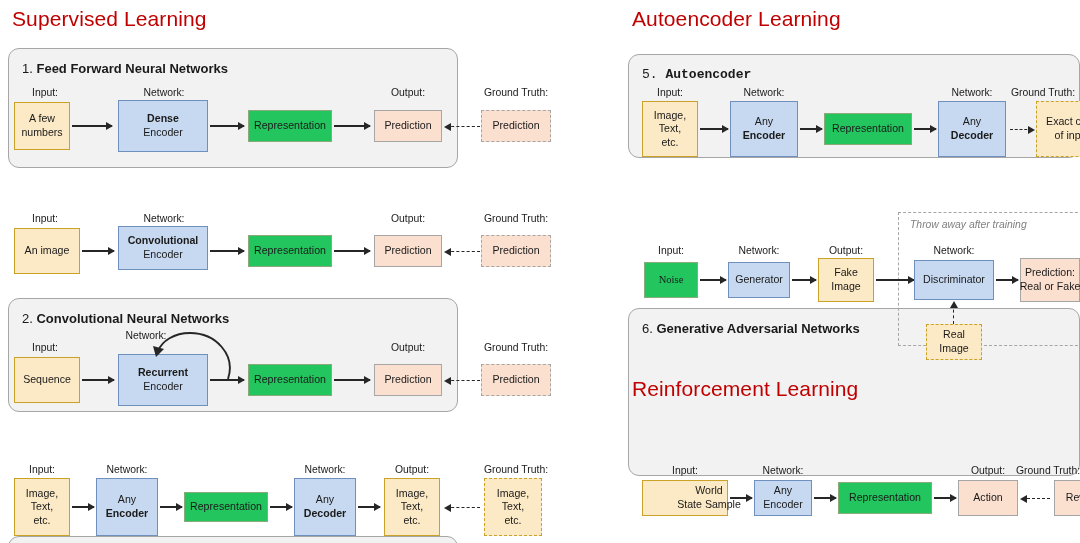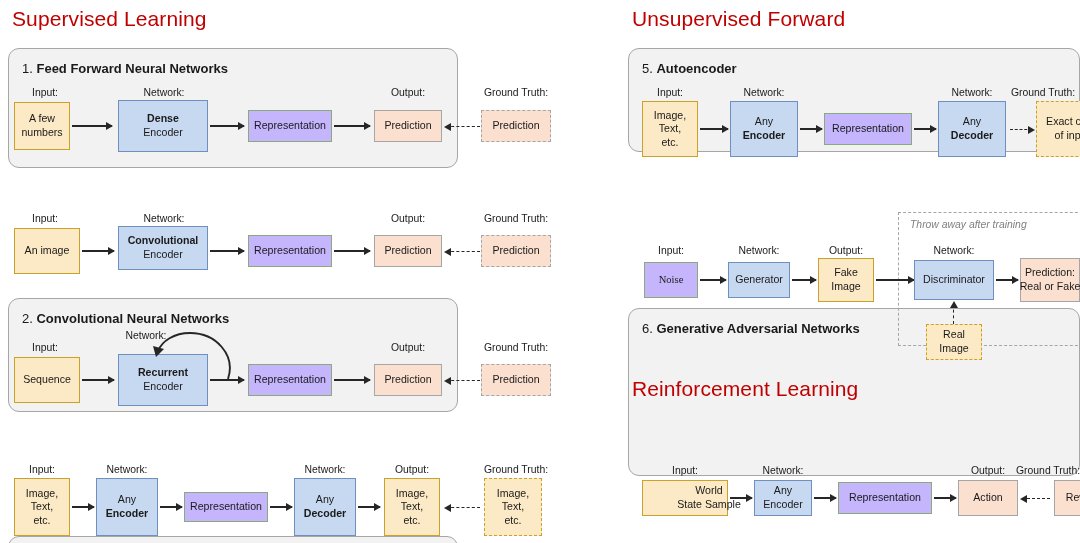--- a/index.html
+++ b/index.html
@@ -59,21 +59,21 @@
     align-items:center;
     justify-content:center;
     font-size:10.6px;
     line-height:1.28;
     text-align:center;
     white-space:nowrap;
   }
   .box b{font-weight:700;}
   .bx-yellow{background:#fce9c5;border:1.3px solid #c9a227;}
   .bx-blue{background:#c7d9f1;border:1.3px solid #6f8fbf;}
-  .bx-green{background:#c4b5fd;border:1.3px solid #8aab79;text-align:right;}
+  .bx-green{background:#22c55e;border:1.3px solid #8aab79;text-align:right;}
   .bx-orange{background:#fbe0d0;border:1.3px solid #a6a6a6;}
   .bx-dash-orange{background:#fbe0d0;border:1.3px dashed #a6a6a6;}
   .bx-dash-yellow{background:#fce9c5;border:1.3px dashed #c9a227;}
 
   
   .arrow{position:absolute;height:1.9px;background:#262626;}
   .arrow::after{
     content:"";position:absolute;right:-1px;top:50%;
     transform:translateY(-50%);
     border-left:7px solid #262626;
@@ -256,23 +256,23 @@
   <div class="box bx-dash-yellow" style="left:484px;top:478px;width:58px;height:58px;">
     <span>Image,</span>
     <span>Text,</span>
     <span>etc.</span>
   </div>
 
 </div>
 
 <div class="col col-right">
 
-  <div class="section-heading" style="position:absolute;left:0;top:8px;">Unsupervised Forward</div>
-
-  <div class="panel" style="left:8px;top:48px;width:452px;height:104px;">
+  <div class="section-heading" style="position:absolute;left:0;top:8px;">Autoencoder Learning</div>
+
+  <div class="panel" style="left:8px;top:54px;width:452px;height:104px;font-family:Liberation Mono, monospace;">
     <div class="panel-title" style="top:13px;">
       <span class="num">5.</span>
       <span class="txt">Autoencoder</span>
     </div>
   </div>
   <div class="cap" style="left:22px;top:88px;width:56px;">Input:</div>
   <div class="box bx-yellow" style="left:22px;top:101px;width:56px;height:56px;">
     <span>Image,</span>
     <span>Text,</span>
     <span>etc.</span>

